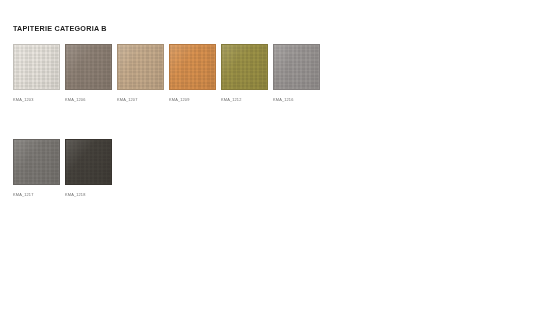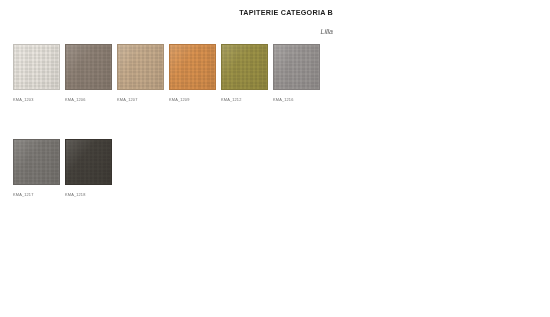--- a/index.html
+++ b/index.html
@@ -20,23 +20,22 @@
     left: 0;
     top: 0;
     width: 550px;
     height: 317px;
     background: #ffffff;
   }
 
   .header {
     position: absolute;
     left: 13px;
-    top: 8px;
+    top: 24px;
     width: 320px;
-    text-align: right;
   }
 
   .page-title {
     font-size: 7.2px;
     font-weight: bold;
     letter-spacing: 0.25px;
     color: #1d1d1d;
     line-height: 9px;
     margin: 0;
     white-space: nowrap;

